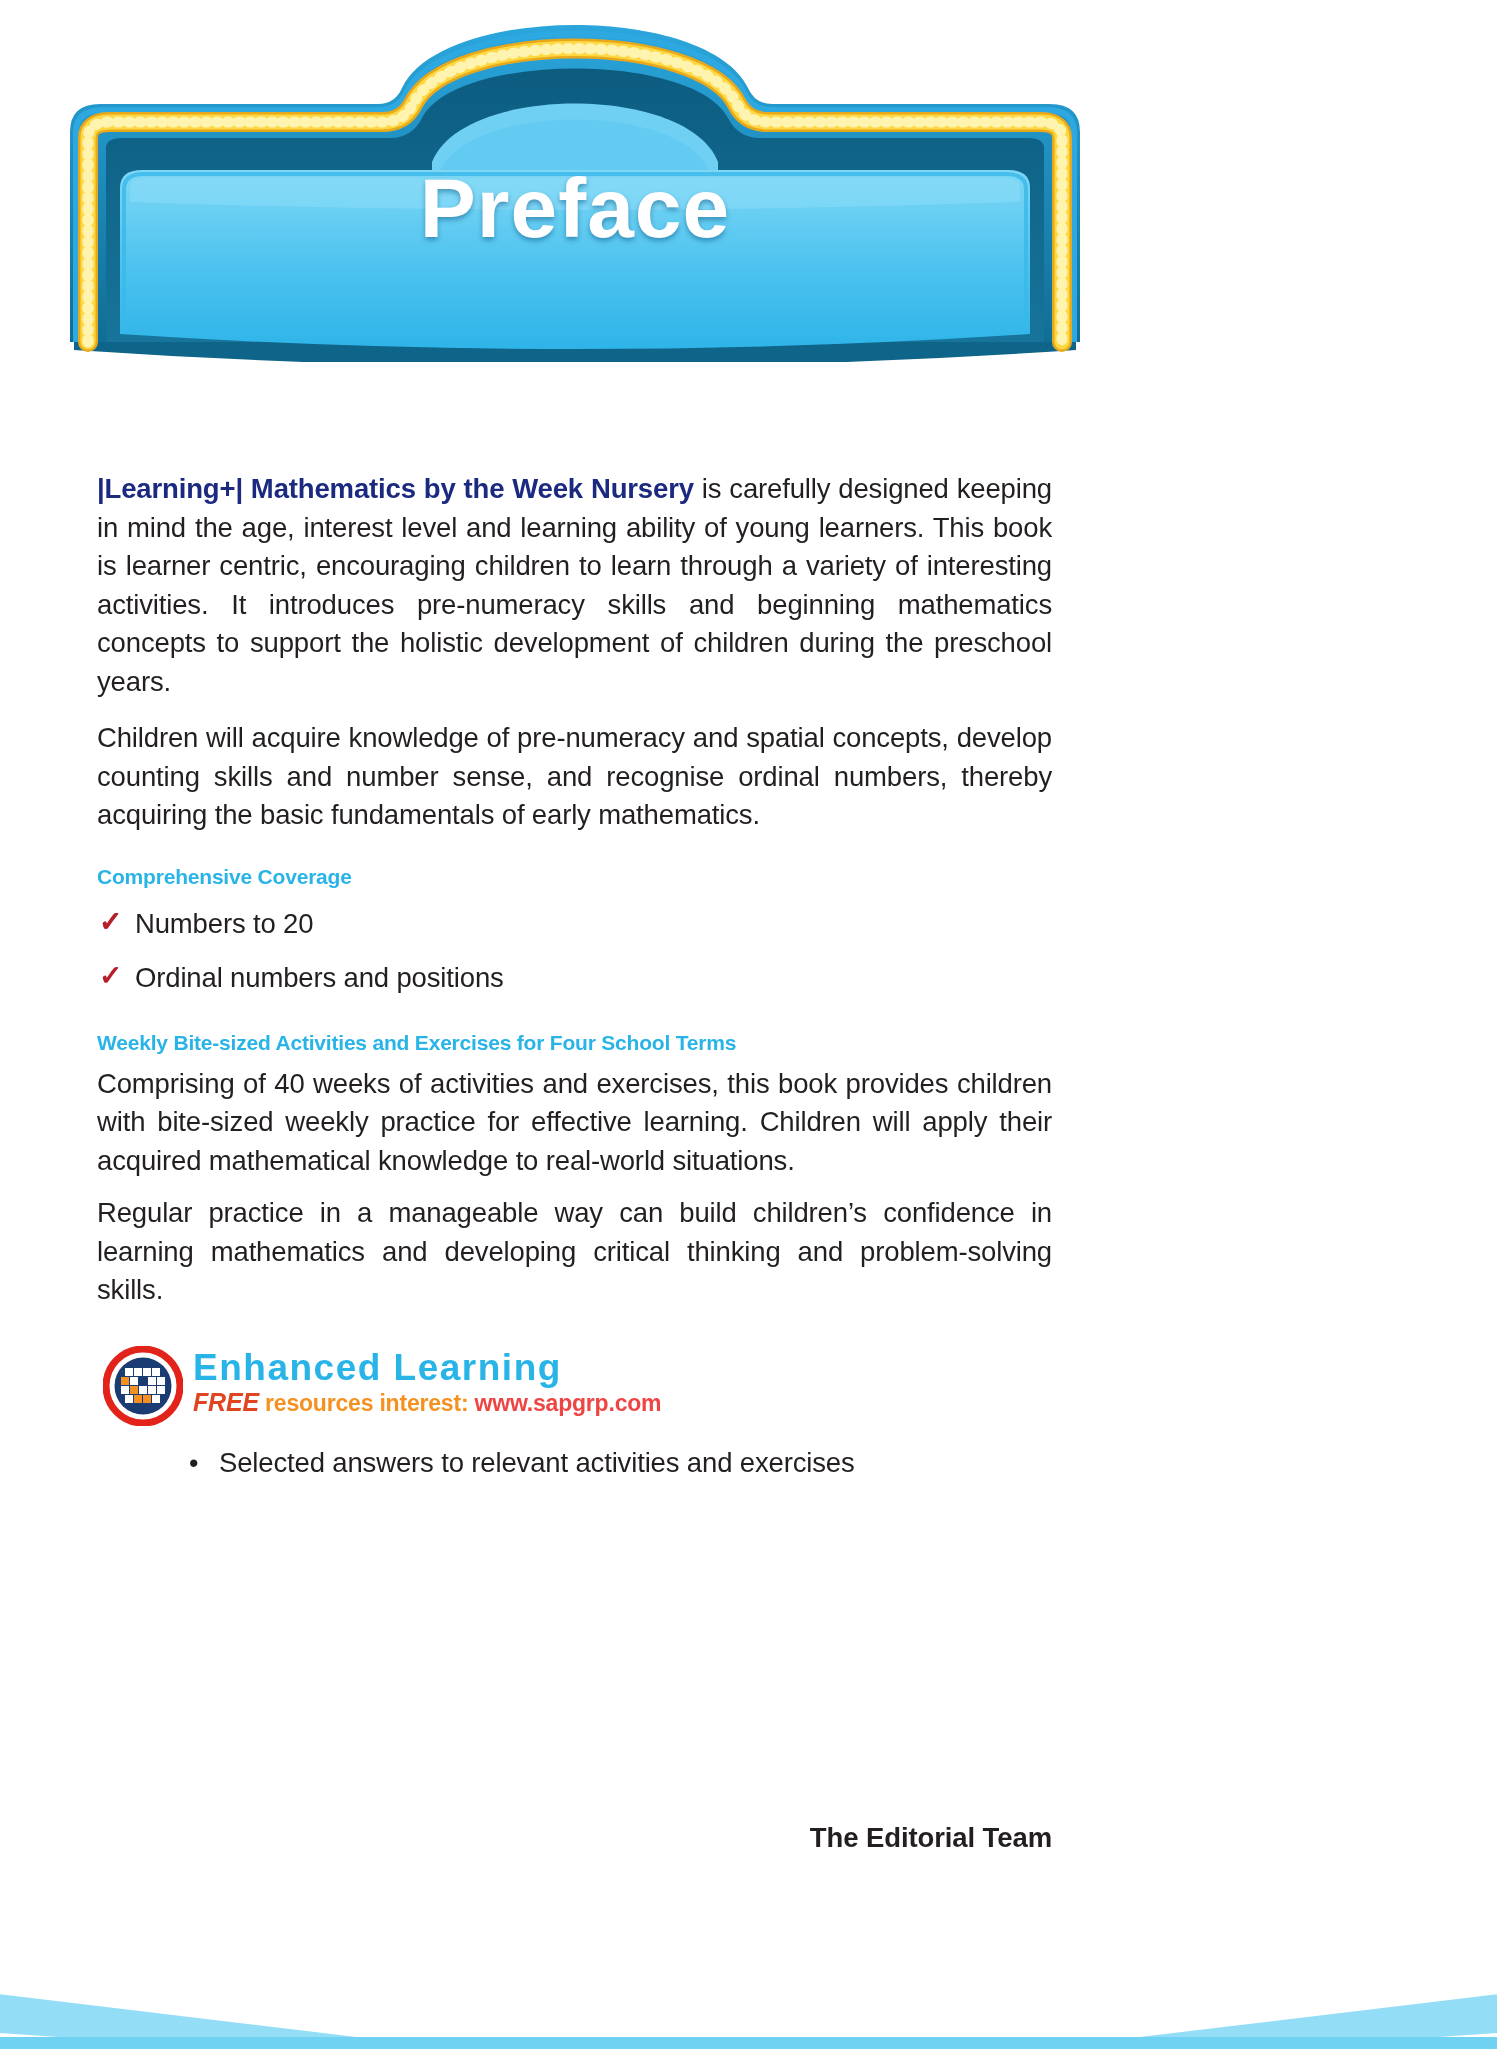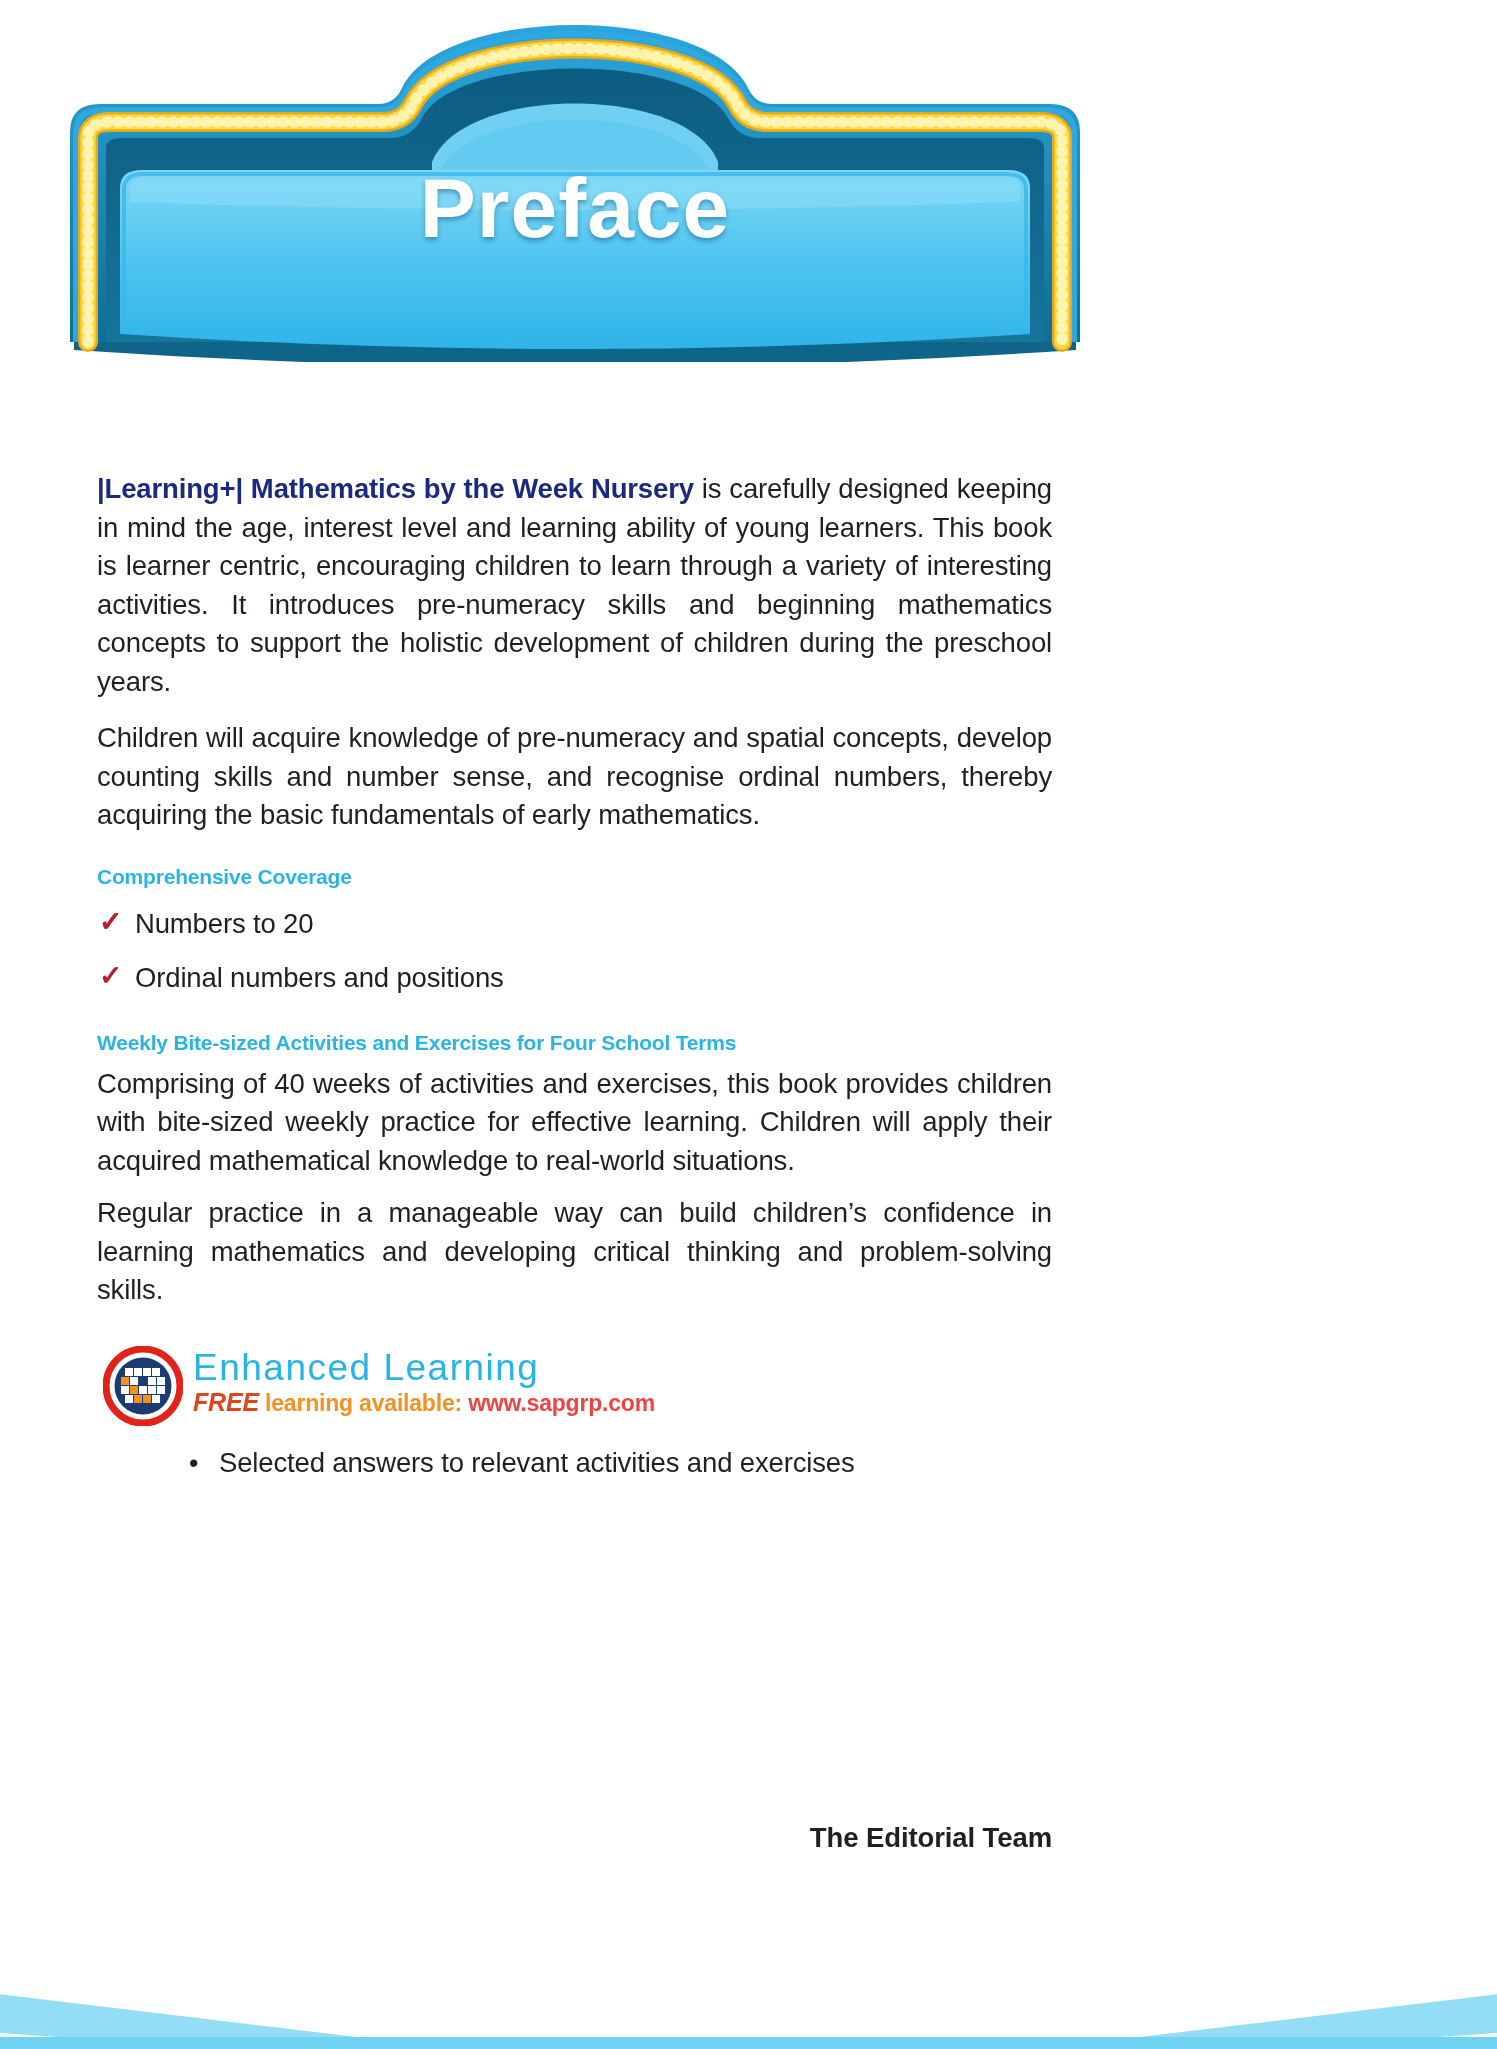--- a/index.html
+++ b/index.html
@@ -122,21 +122,21 @@
     width: 80px;
     height: 80px;
   }
   #logo-text {
     position: absolute;
     left: 96px;
     top: 2px;
   }
   .el-title {
     font-size: 37px;
-    font-weight: normal;
+    font-weight: bold;
     color: #29b4e8;
     letter-spacing: 1.5px;
     line-height: 40px;
     font-family: "Liberation Sans", sans-serif;
   }
   .el-sub {
     font-size: 23px;
     font-weight: bold;
     line-height: 28px;
     letter-spacing: -0.2px;
@@ -399,21 +399,21 @@
             <rect x="22" y="49" width="8" height="8" fill="#ffffff"></rect>
             <rect x="31" y="49" width="8" height="8" fill="#f59120"></rect>
             <rect x="40" y="49" width="8" height="8" fill="#f59120"></rect>
             <rect x="49" y="49" width="8" height="8" fill="#ffffff"></rect>
           </g>
         </svg>
       </div>
 
       <div id="logo-text">
         <div class="el-title">Enhanced Learning</div>
-        <div class="el-sub"><span class="el-free">FREE</span><span class="el-res"> learning available:</span><span class="el-url"> www.sapgrp.com</span></div>
+        <div class="el-sub"><span class="el-free">FREE</span><span class="el-res"> resources interest:</span><span class="el-url"> www.sapgrp.com</span></div>
       </div>
     </div>
 
     <ul class="dotlist">
       <li>
         <span class="dot">•</span>
         <span>Selected answers to relevant activities and exercises</span>
       </li>
     </ul>
 

